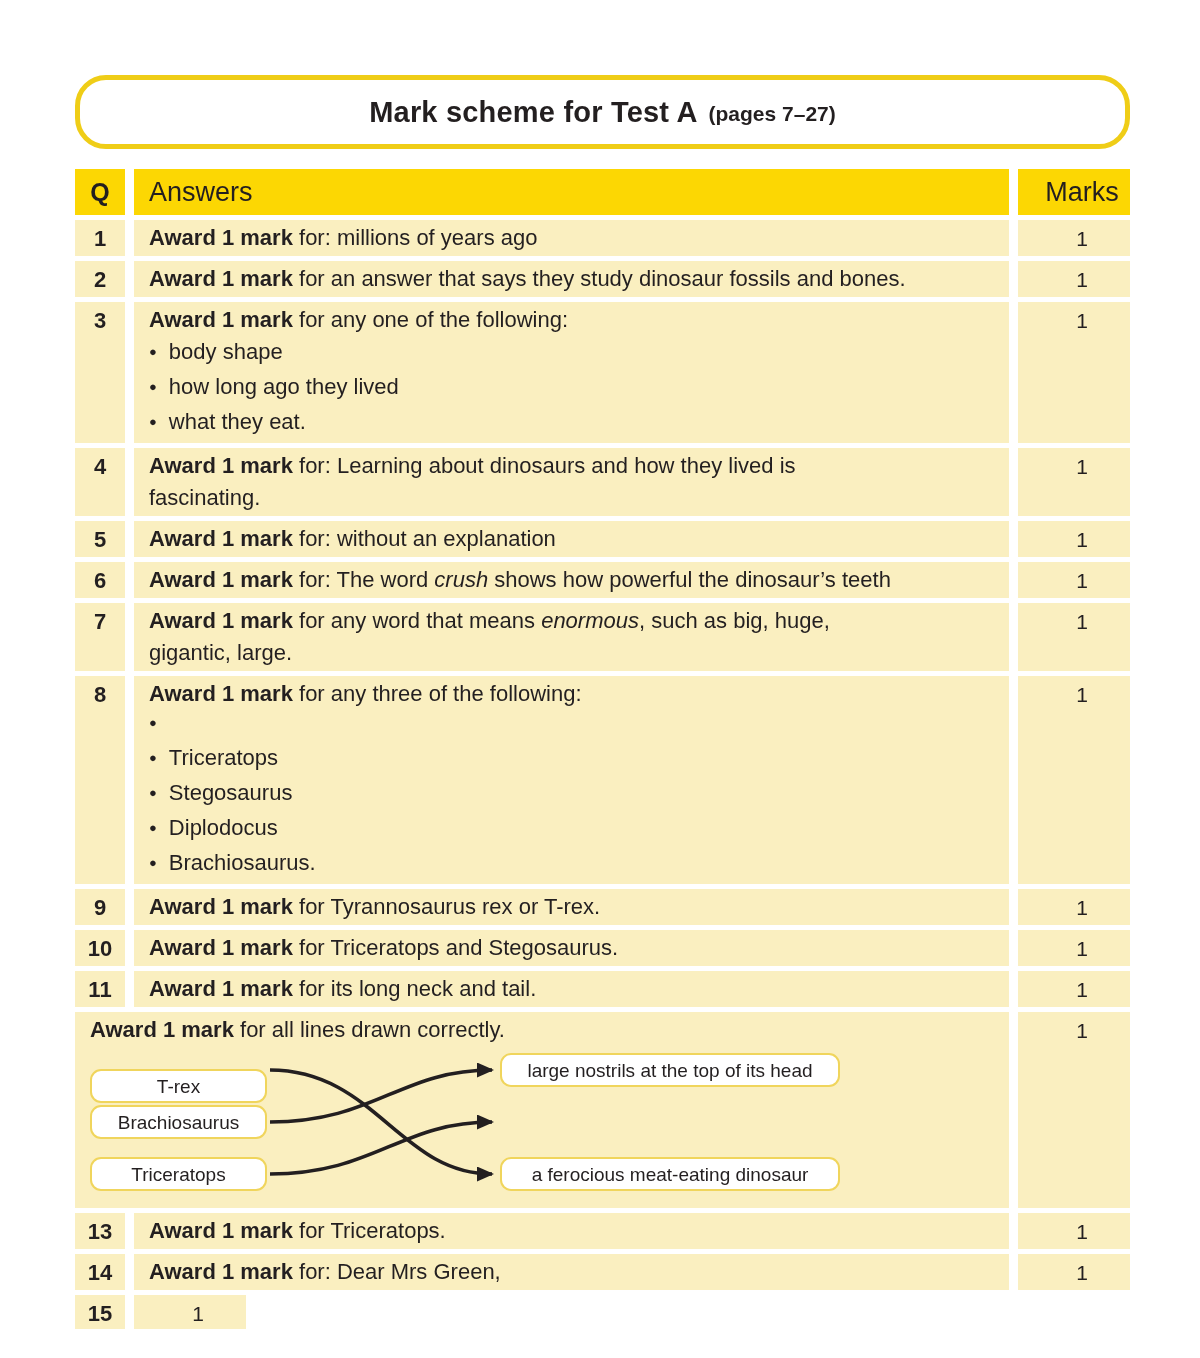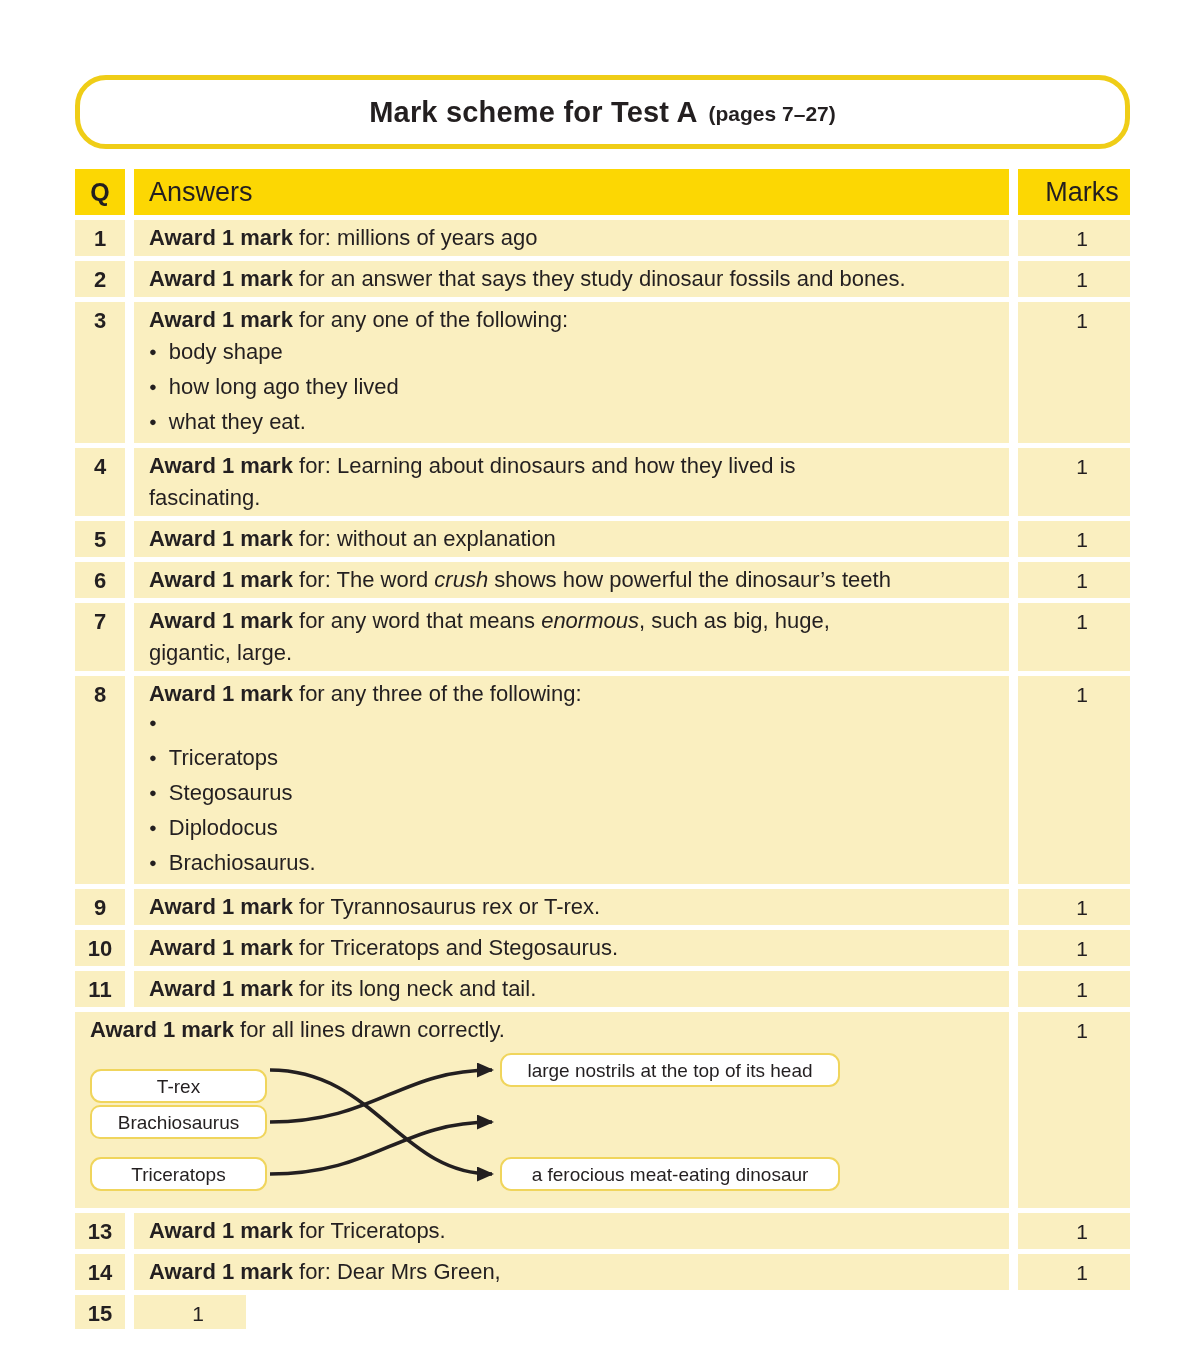--- a/index.html
+++ b/index.html
@@ -194,21 +194,21 @@
               <defs>
                 <marker id="arrowhead" markerUnits="userSpaceOnUse" markerWidth="17" markerHeight="15" refX="15" refY="7.5" orient="auto">
                   <path d="M0,0 L17,7.5 L0,15 Z" fill="#231F20"></path>
                 </marker>
               </defs>
               <path d="M180,17 C285,17 310,121 402,121" fill="none" stroke="#231F20" stroke-width="3.6" marker-end="url(#arrowhead)"></path>
               <path d="M180,69 C285,69 310,17 402,17" fill="none" stroke="#231F20" stroke-width="3.6" marker-end="url(#arrowhead)"></path>
               <path d="M180,121 C285,121 310,69 402,69" fill="none" stroke="#231F20" stroke-width="3.6" marker-end="url(#arrowhead)"></path>
             </svg>
             <div class="dbox left" style="top: 0px; margin-top: 16px;">T-rex</div>
-            <div class="dbox left" style="top: 52px; border-radius: 10px;">Brachiosaurus</div>
+            <div class="dbox left" style="top: 52px;">Brachiosaurus</div>
             <div class="dbox left" style="top: 104px;">Triceratops</div>
             <div class="dbox right" style="top: 0px;">large nostrils at the top of its head</div>
             <div class="dbox right" style="top: 104px;">a ferocious meat-eating dinosaur</div>
           </div>
         </div>
         <div class="cell m-cell">1</div>
       </div>
       <div class="row body-row">
         <div class="cell q-cell">13</div>
         <div class="cell a-cell">

